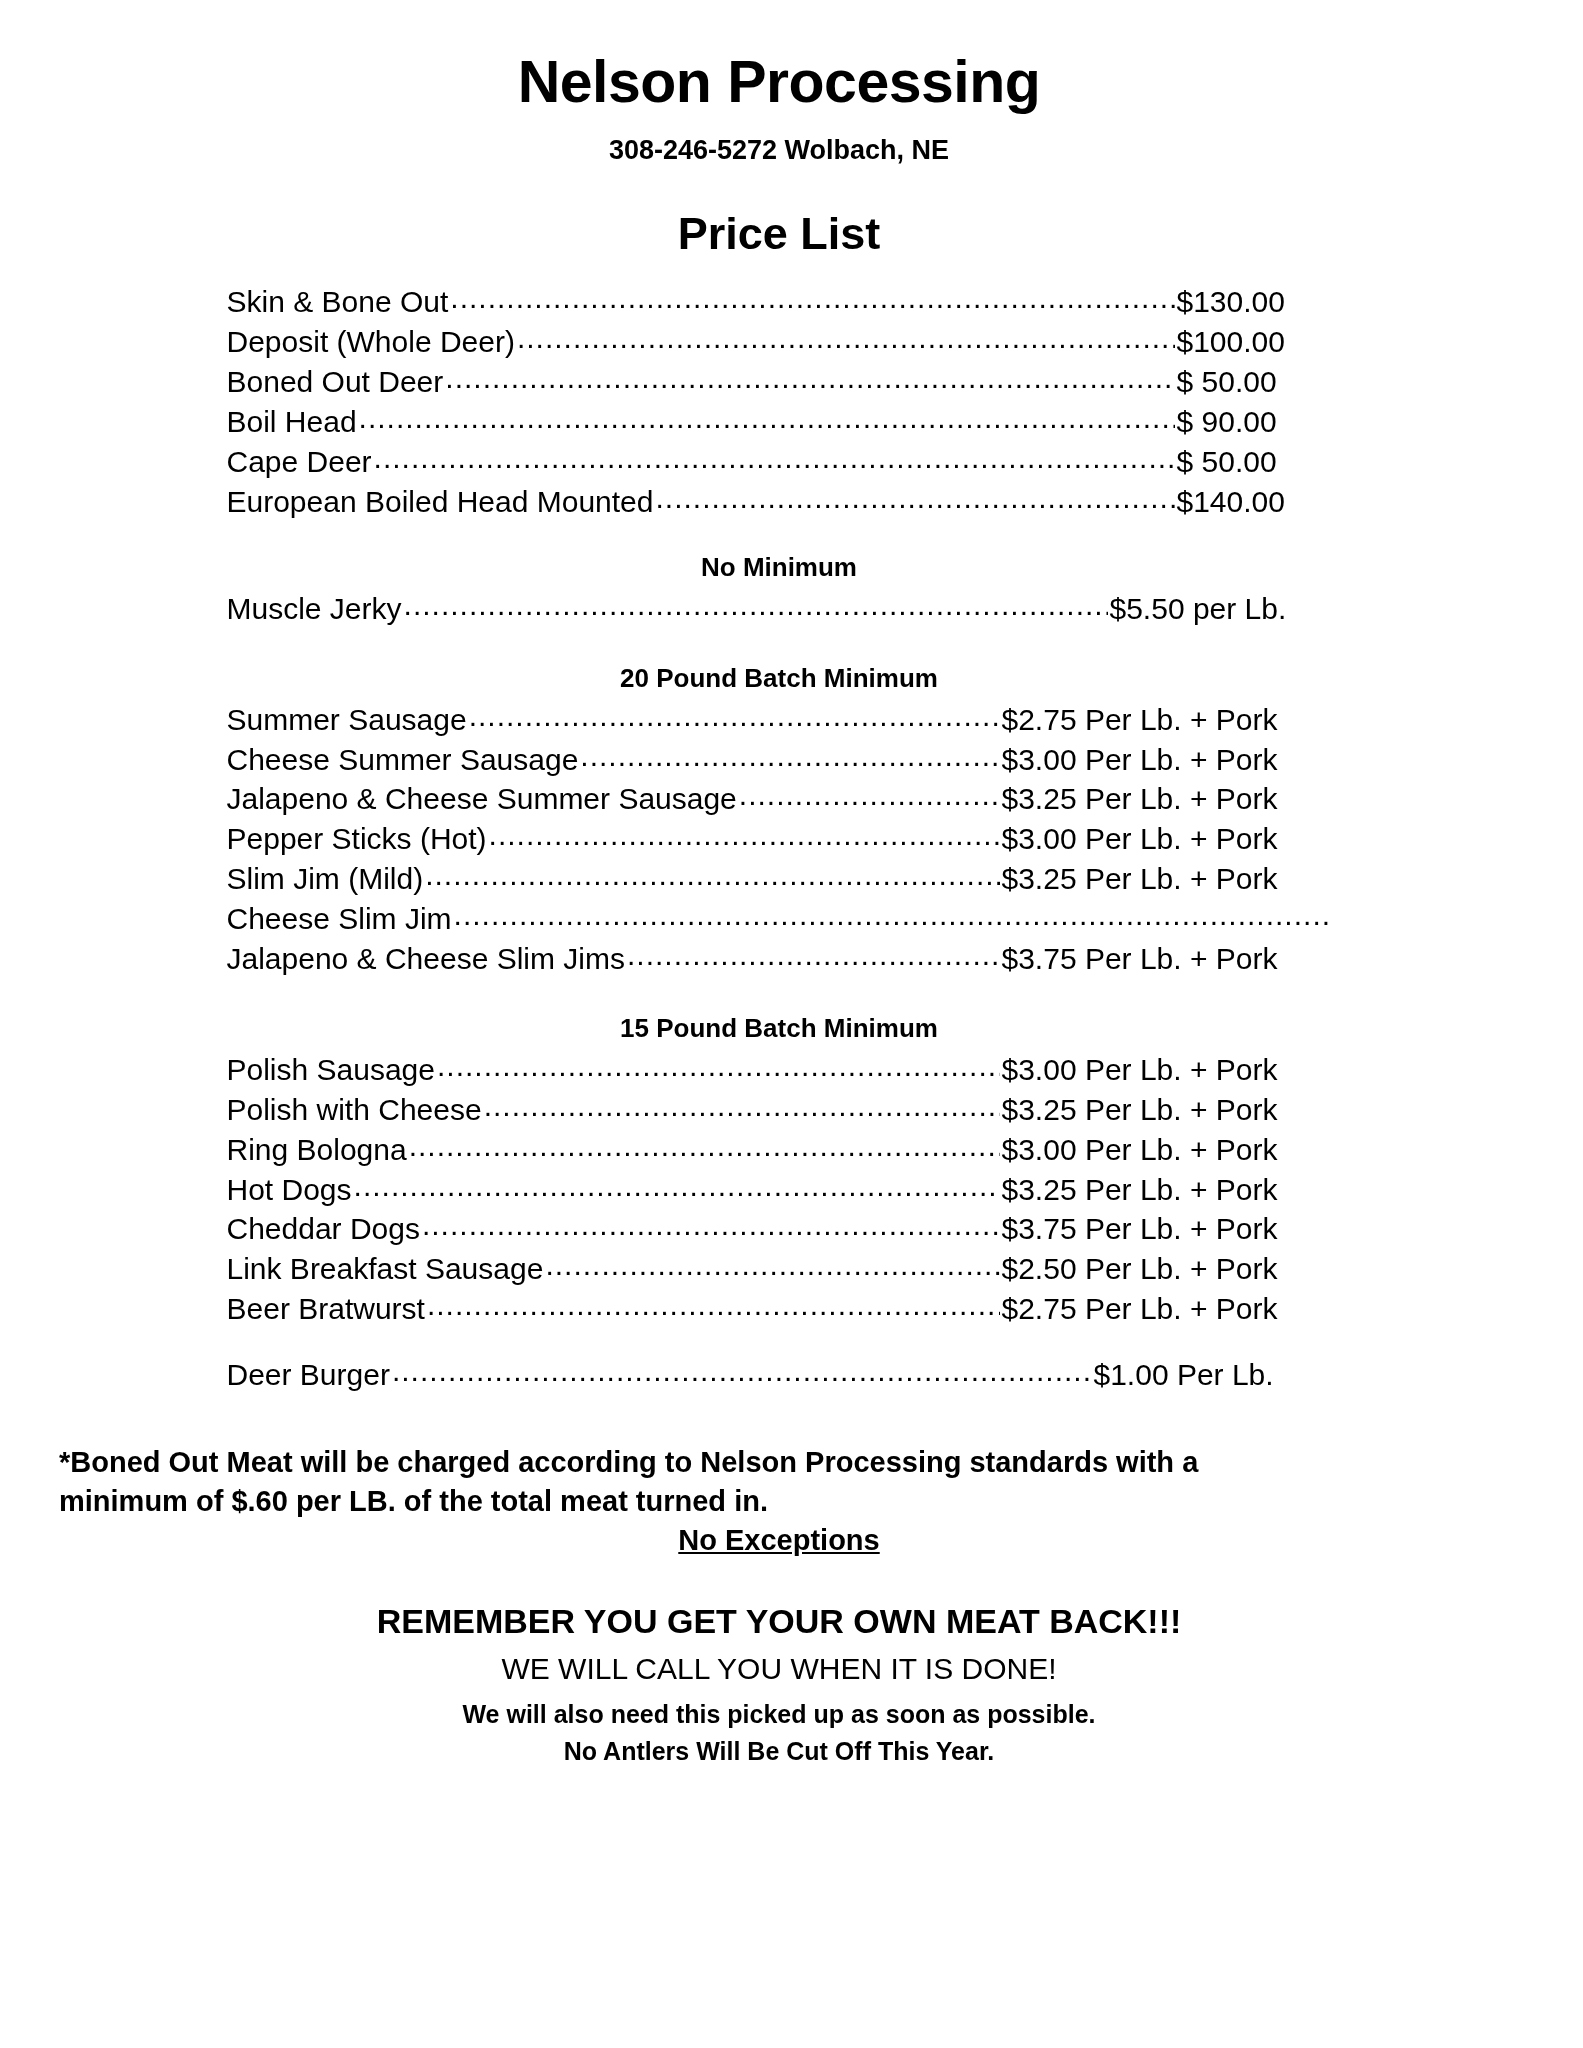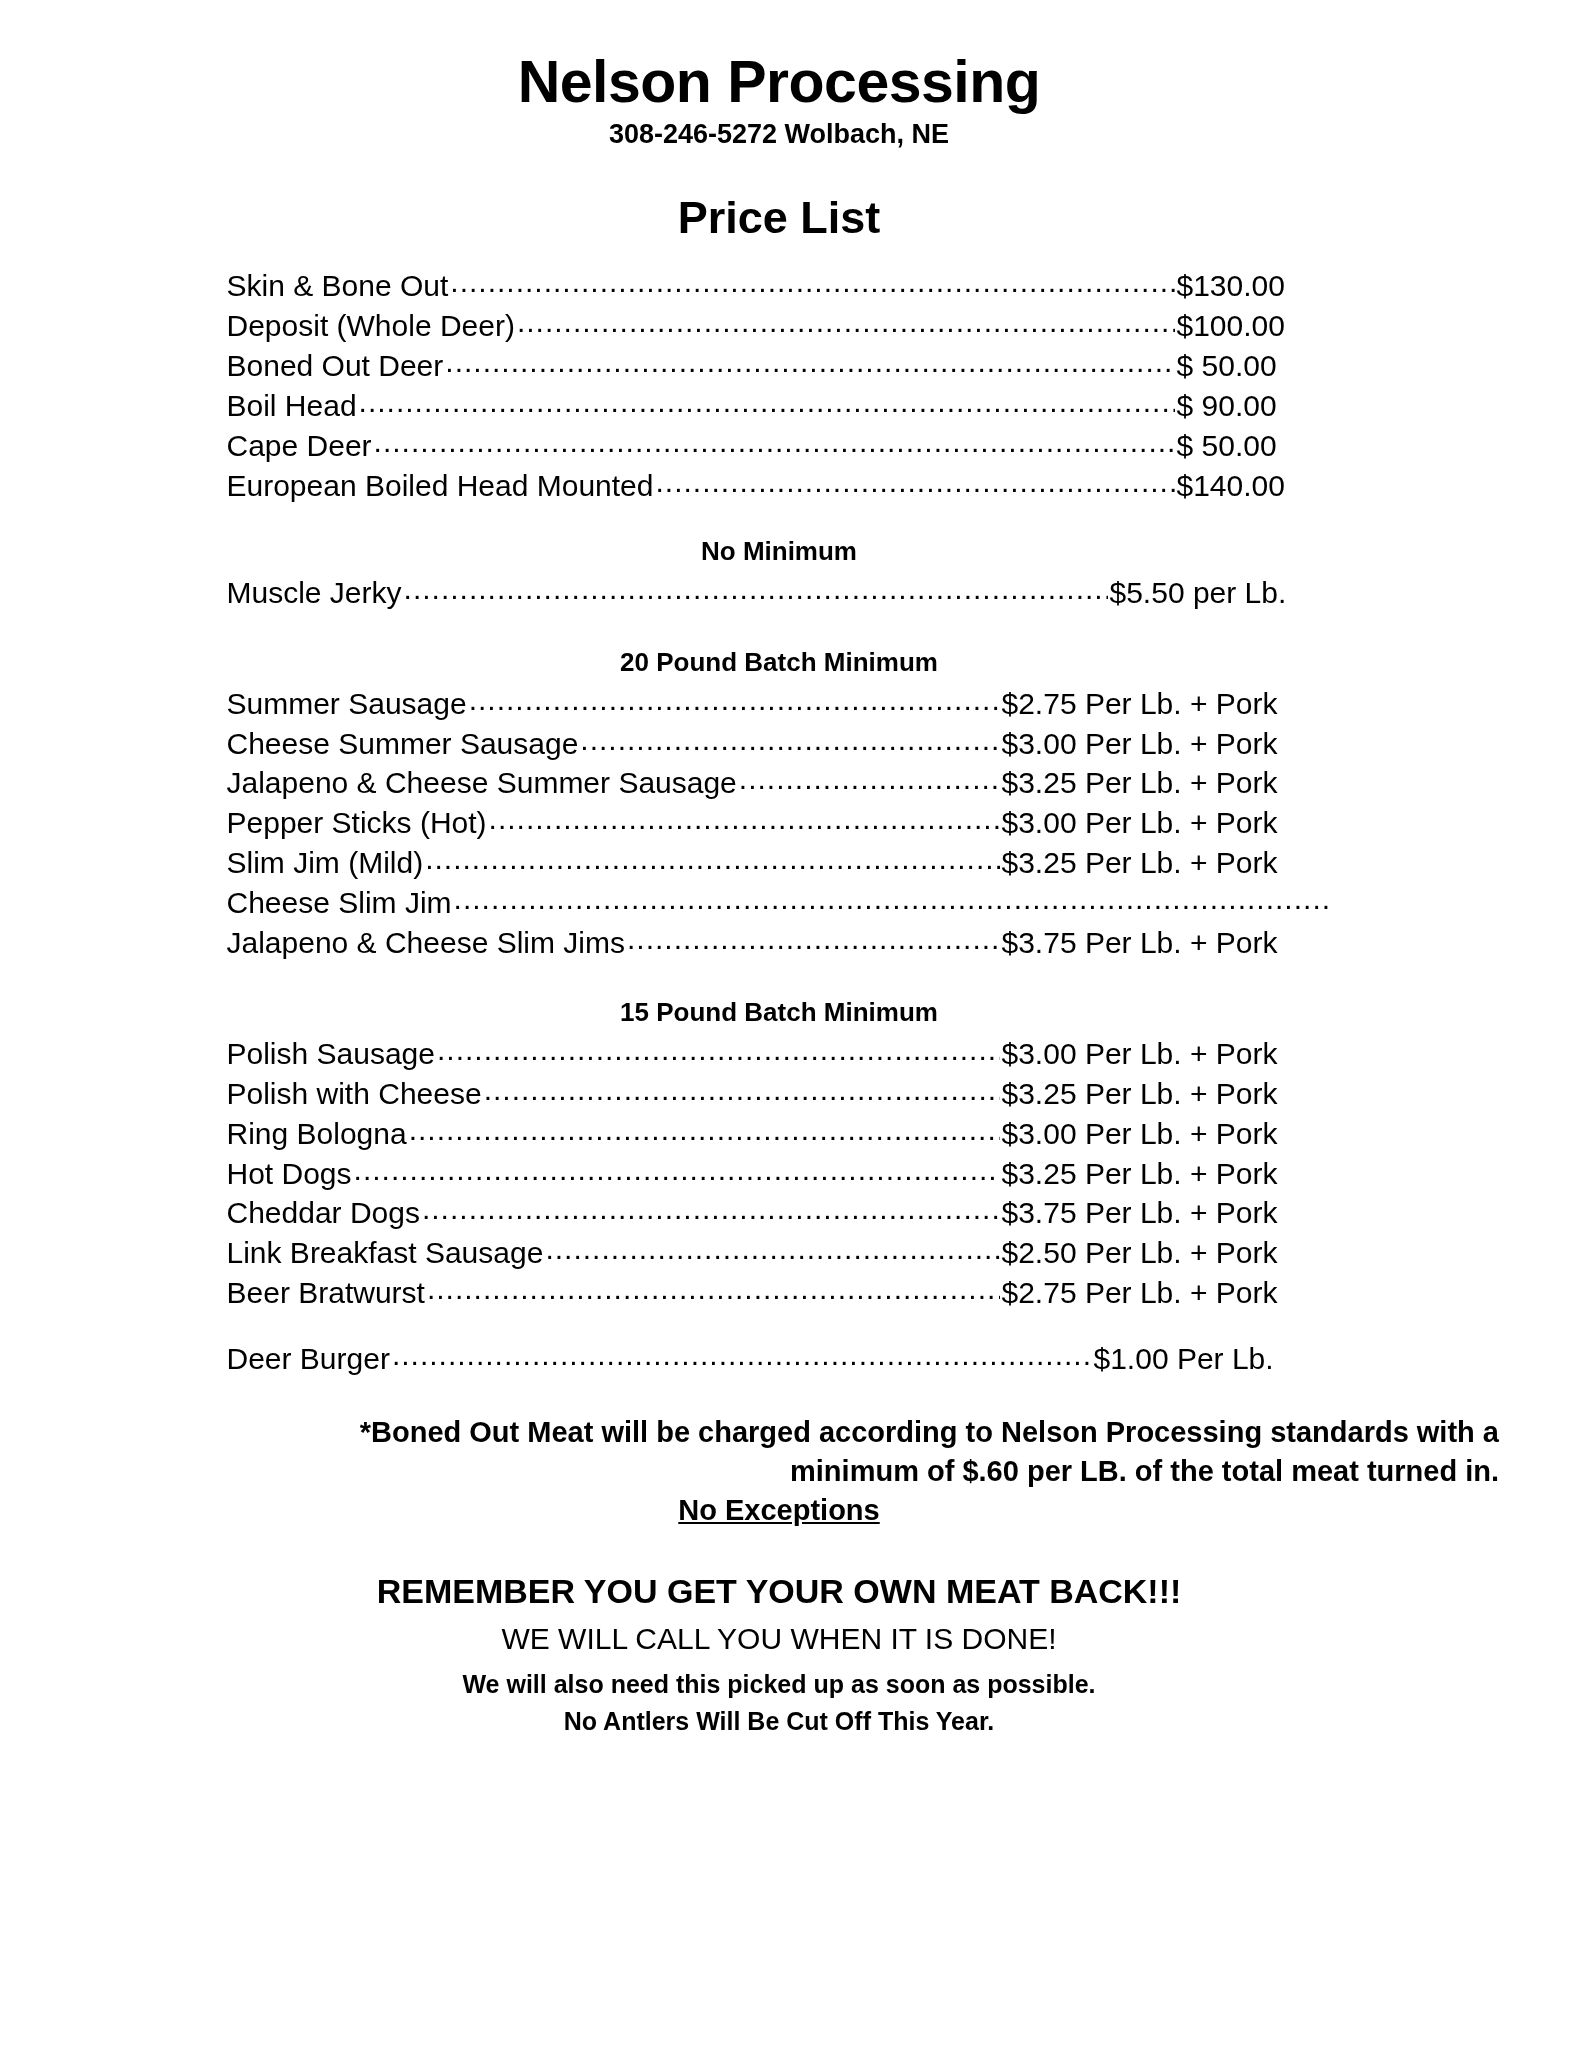--- a/index.html
+++ b/index.html
@@ -36,21 +36,21 @@
     font-size: 27px;
     font-weight: bold;
     line-height: 1.35;
     margin: 8px 0 0 0;
   }
   .biz-contact {
     text-align: center;
     font-size: 27px;
     font-weight: bold;
     line-height: 1.35;
-    margin: 2px 0 0 0;
+    margin: 18px 0 0 0;
   }
   .price-list-title {
     text-align: center;
     font-size: 45px;
     font-weight: bold;
     margin: 40px 0 22px 0;
   }
 
   
   .rows {
@@ -101,25 +101,25 @@
     margin: 30px 0 6px 0;
   }
   .section-head.tight {
     margin-top: 34px;
     text-align: center;
   }
   .spacer-md { height: 26px; }
 
   
   .note {
-    text-align: right;
+    text-align: left;
     font-size: 29px;
     font-weight: bold;
     line-height: 1.33;
-    margin: 34px auto 0 auto;
+    margin: 48px auto 0 auto;
     width: 1440px;
   }
   .note-exceptions {
     text-align: center;
     font-size: 29px;
     font-weight: bold;
     text-decoration: underline;
     margin-top: 4px;
   }
   .remember {

